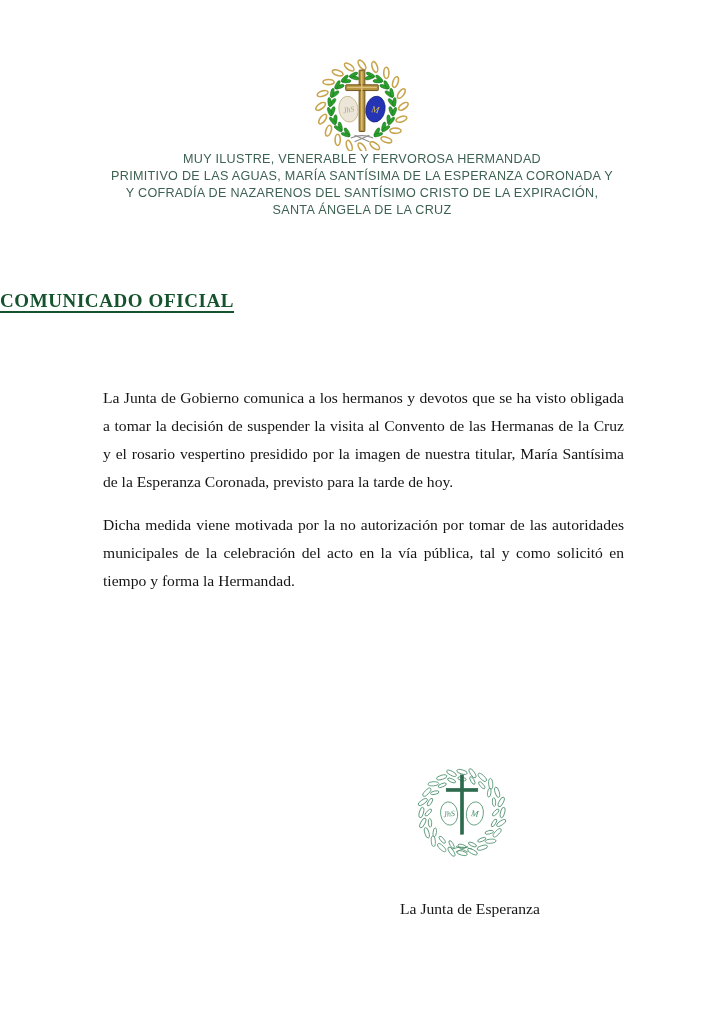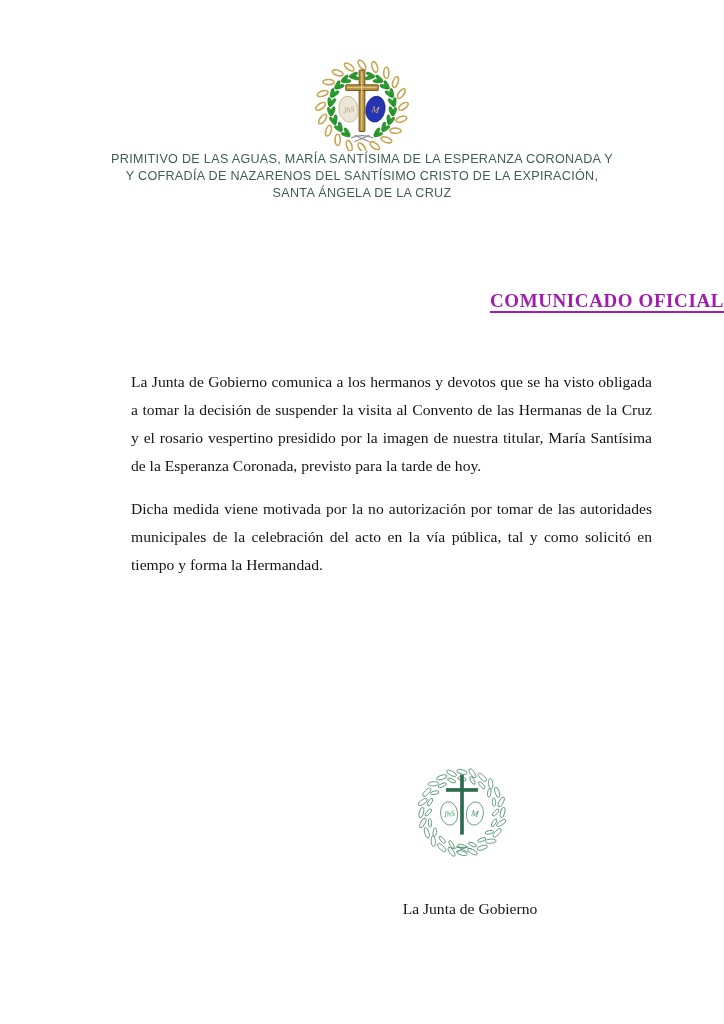--- a/index.html
+++ b/index.html
@@ -10,29 +10,29 @@
   
   .crest-top{position:absolute;left:314px;top:58px;width:96px;height:93px;}
   
   .org{
     position:absolute;left:0;top:151px;width:724px;text-align:center;
     font-family:"Liberation Sans",sans-serif;font-size:12.6px;line-height:17px;
     letter-spacing:0.3px;color:var(--org-text-green,#3d6152);
   }
   
   .title{
-    position:absolute;left:0;top:290px;width:724px;text-align:right;
+    position:absolute;left:0;top:290px;width:724px;text-align:left;
     font-size:19px;font-weight:bold;letter-spacing:0.6px;
     text-decoration:underline;text-underline-offset:4px;text-decoration-thickness:1.6px;
-    color:#a21caf;
+    color:#14532d;
   }
   
   .bodytext{
-    position:absolute;left:103px;top:368px;width:521px;
-    font-size:15.6px;line-height:28px;text-align:justify;margin-left:28px;
+    position:absolute;left:103px;top:384px;width:521px;
+    font-size:15.6px;line-height:28px;text-align:justify;
   }
   .bodytext p{margin:0 0 15px 0;}
   
   .dateline{position:absolute;left:134px;top:719px;width:590px;text-align:center;font-size:15.6px;}
   .signature{position:absolute;left:216px;top:900px;width:508px;text-align:center;font-size:15.6px;}
   
   .crest-bottom{position:absolute;left:408px;top:763px;width:108px;height:99px;}
 
   
   .rope{fill:none;stroke:var(--crest-rope-gold,#c8a44e);stroke-width:1.7;}
@@ -130,20 +130,21 @@
       <ellipse class="shield-white" cx="35.5" cy="55" rx="10.3" ry="14"></ellipse>
       <text class="mono mono-faint" x="35.5" y="58.5">JhS</text>
     </g>
     <g transform="rotate(10 64.5 55)">
       <ellipse class="shield-blue" cx="64.5" cy="55" rx="10.3" ry="14"></ellipse>
       <text class="mono mono-gold" x="64.5" y="58.8">M</text>
     </g>
   </svg>
 
   <div class="org">
+    <div>MUY ILUSTRE, VENERABLE Y FERVOROSA HERMANDAD</div>
     <div>PRIMITIVO DE LAS AGUAS, MARÍA SANTÍSIMA DE LA ESPERANZA CORONADA Y</div>
     <div>Y COFRADÍA DE NAZARENOS DEL SANTÍSIMO CRISTO DE LA EXPIRACIÓN,</div>
     <div>SANTA ÁNGELA DE LA CRUZ</div>
   </div>
 
   <div class="title">COMUNICADO OFICIAL</div>
 
   <div class="bodytext">
     <p>La Junta de Gobierno comunica a los hermanos y devotos que se ha visto obligada a tomar la decisión de suspender la visita al Convento de las Hermanas de la Cruz y el rosario vespertino presidido por la imagen de nuestra titular, María Santísima de la Esperanza Coronada, previsto para la tarde de hoy.</p>
     <p>Dicha medida viene motivada por la no autorización por tomar de las autoridades municipales de la celebración del acto en la vía pública, tal y como solicitó en tiempo y forma la Hermandad.</p>
@@ -209,15 +210,15 @@
     </g>
     <g transform="rotate(8 63 51)">
       <ellipse class="seal-line" cx="63" cy="51" rx="8.6" ry="11.8"></ellipse>
       <text class="seal-mono seal-mono-r" x="63" y="54">M</text>
     </g>
     <g>
       <path class="seal-line" d="M44 84 L56 90 M56 84 L44 90 M40 87 Q50 83 60 87"></path>
     </g>
   </svg>
 
-  <div class="signature">La Junta de Gobierno</div>
+  <div class="signature">La Junta de Esperanza</div>
 
 </div>
 
 </body></html>

